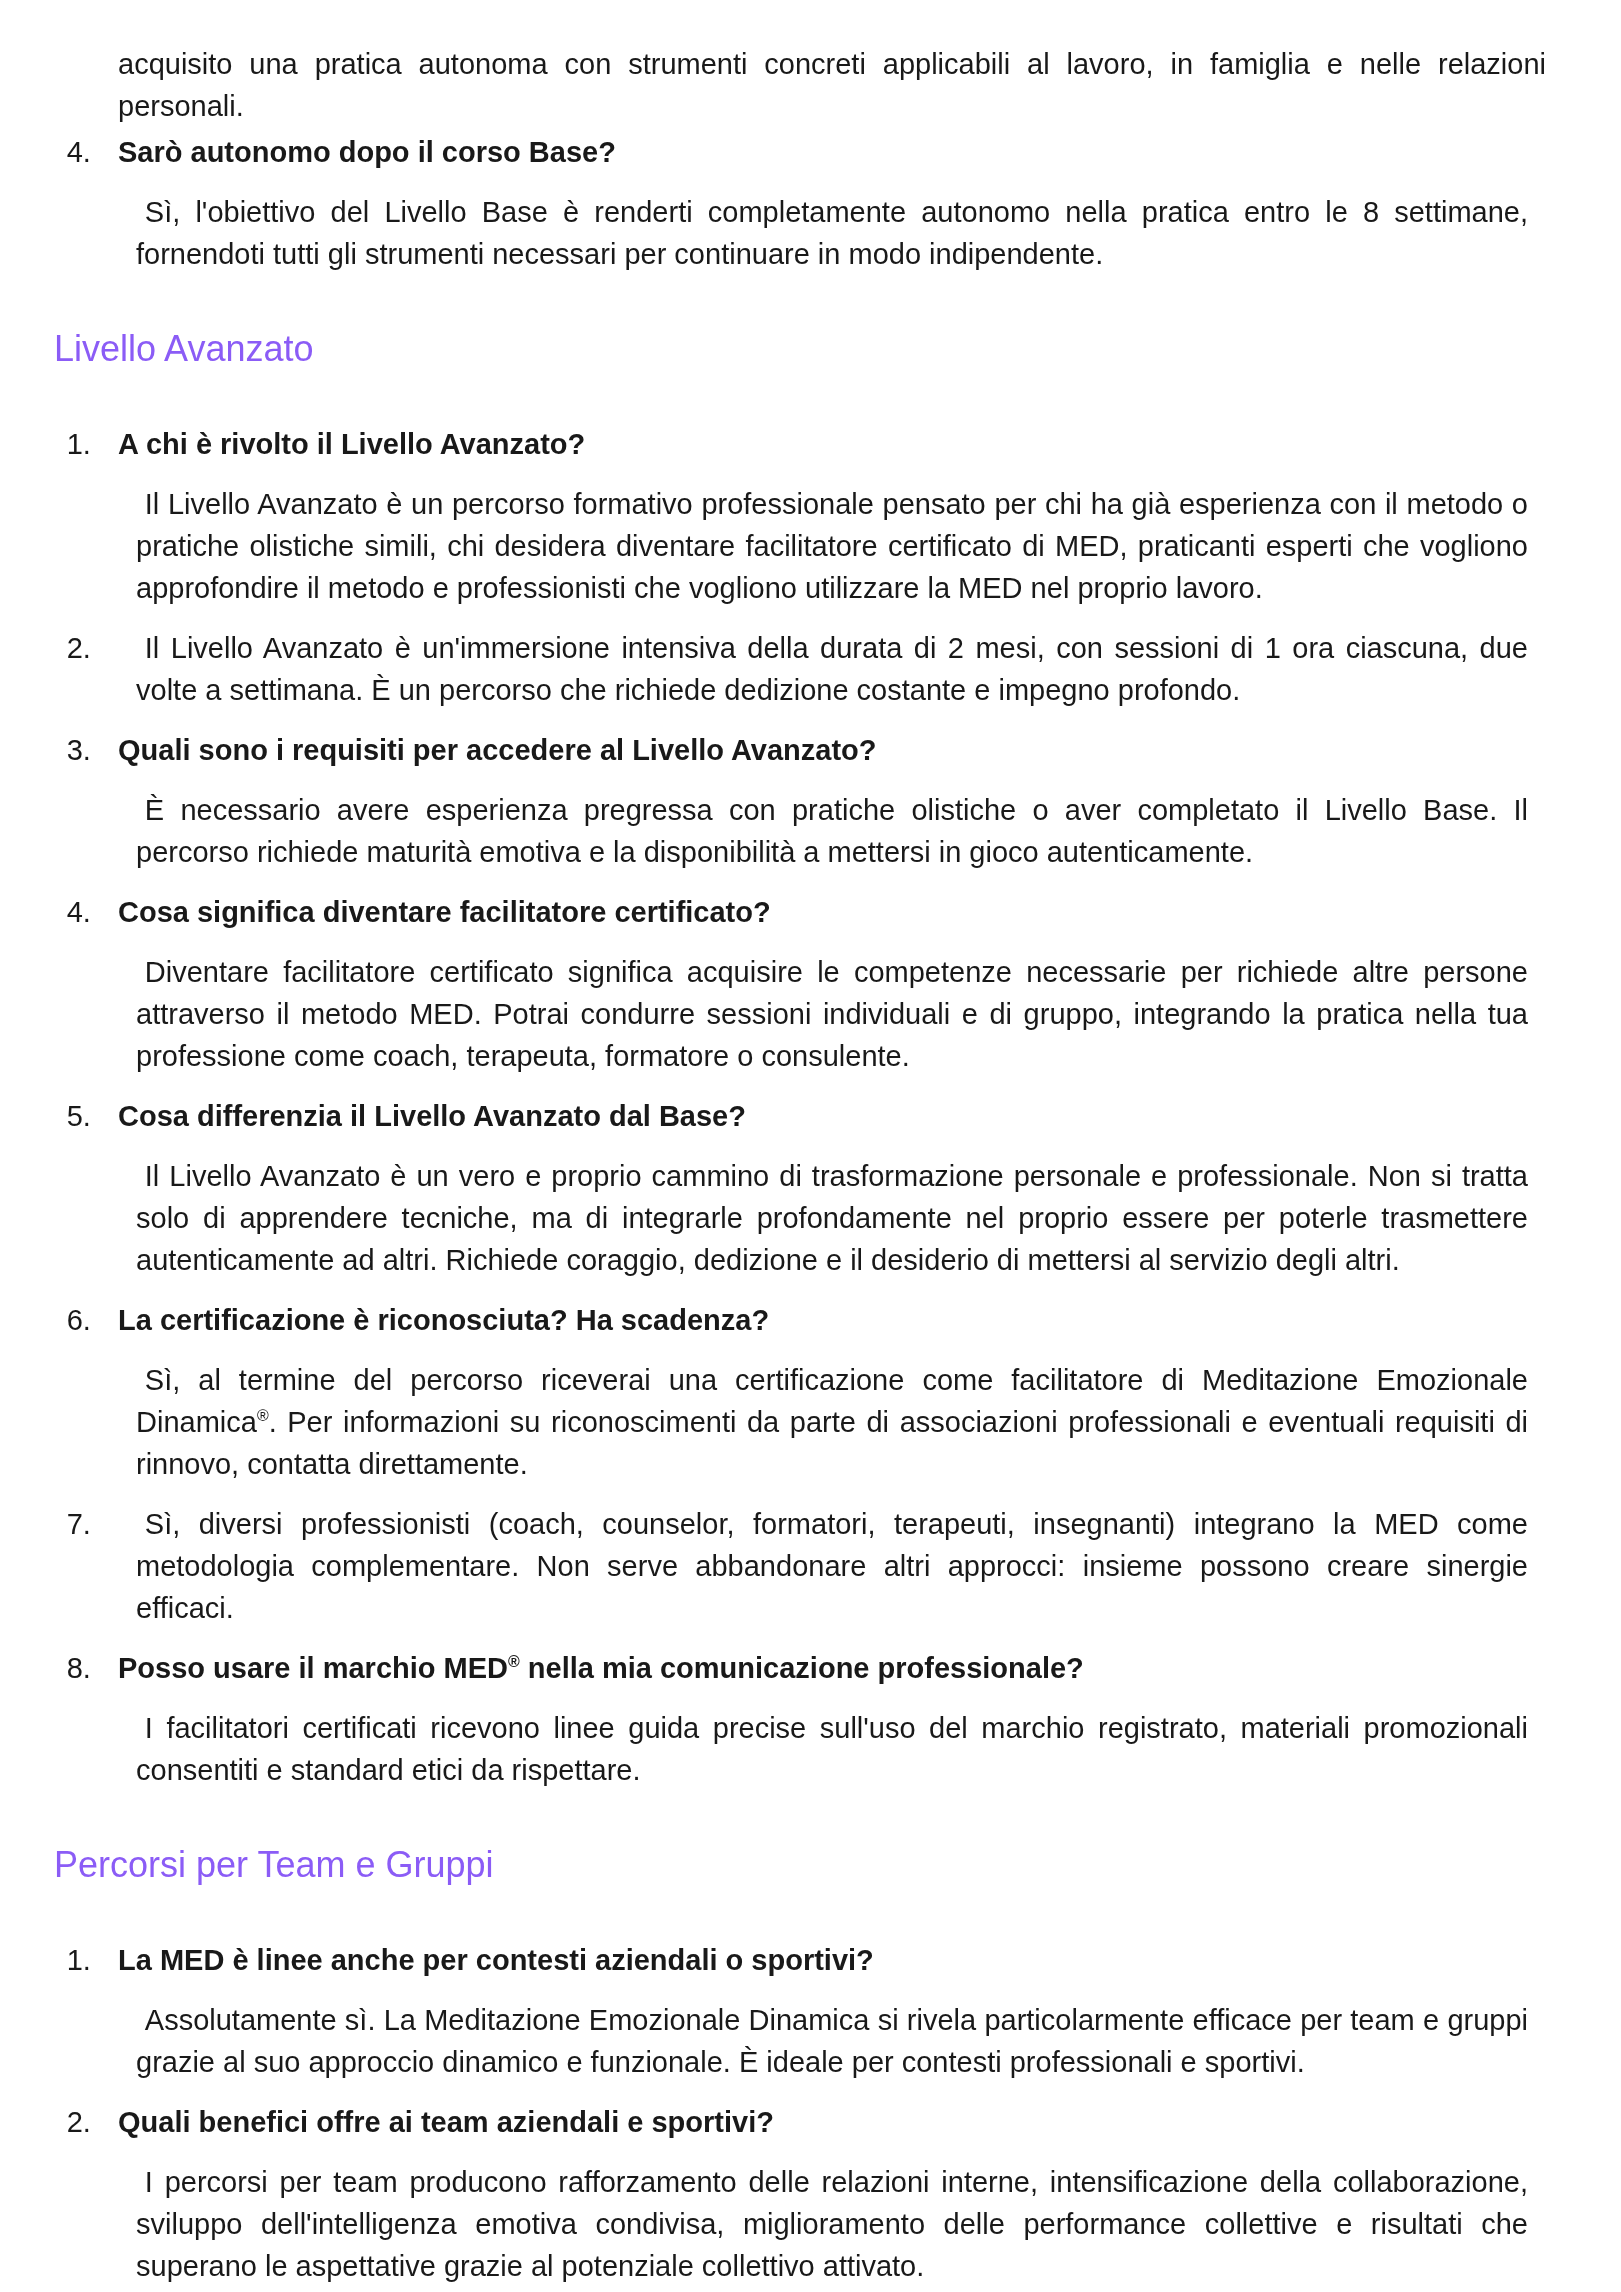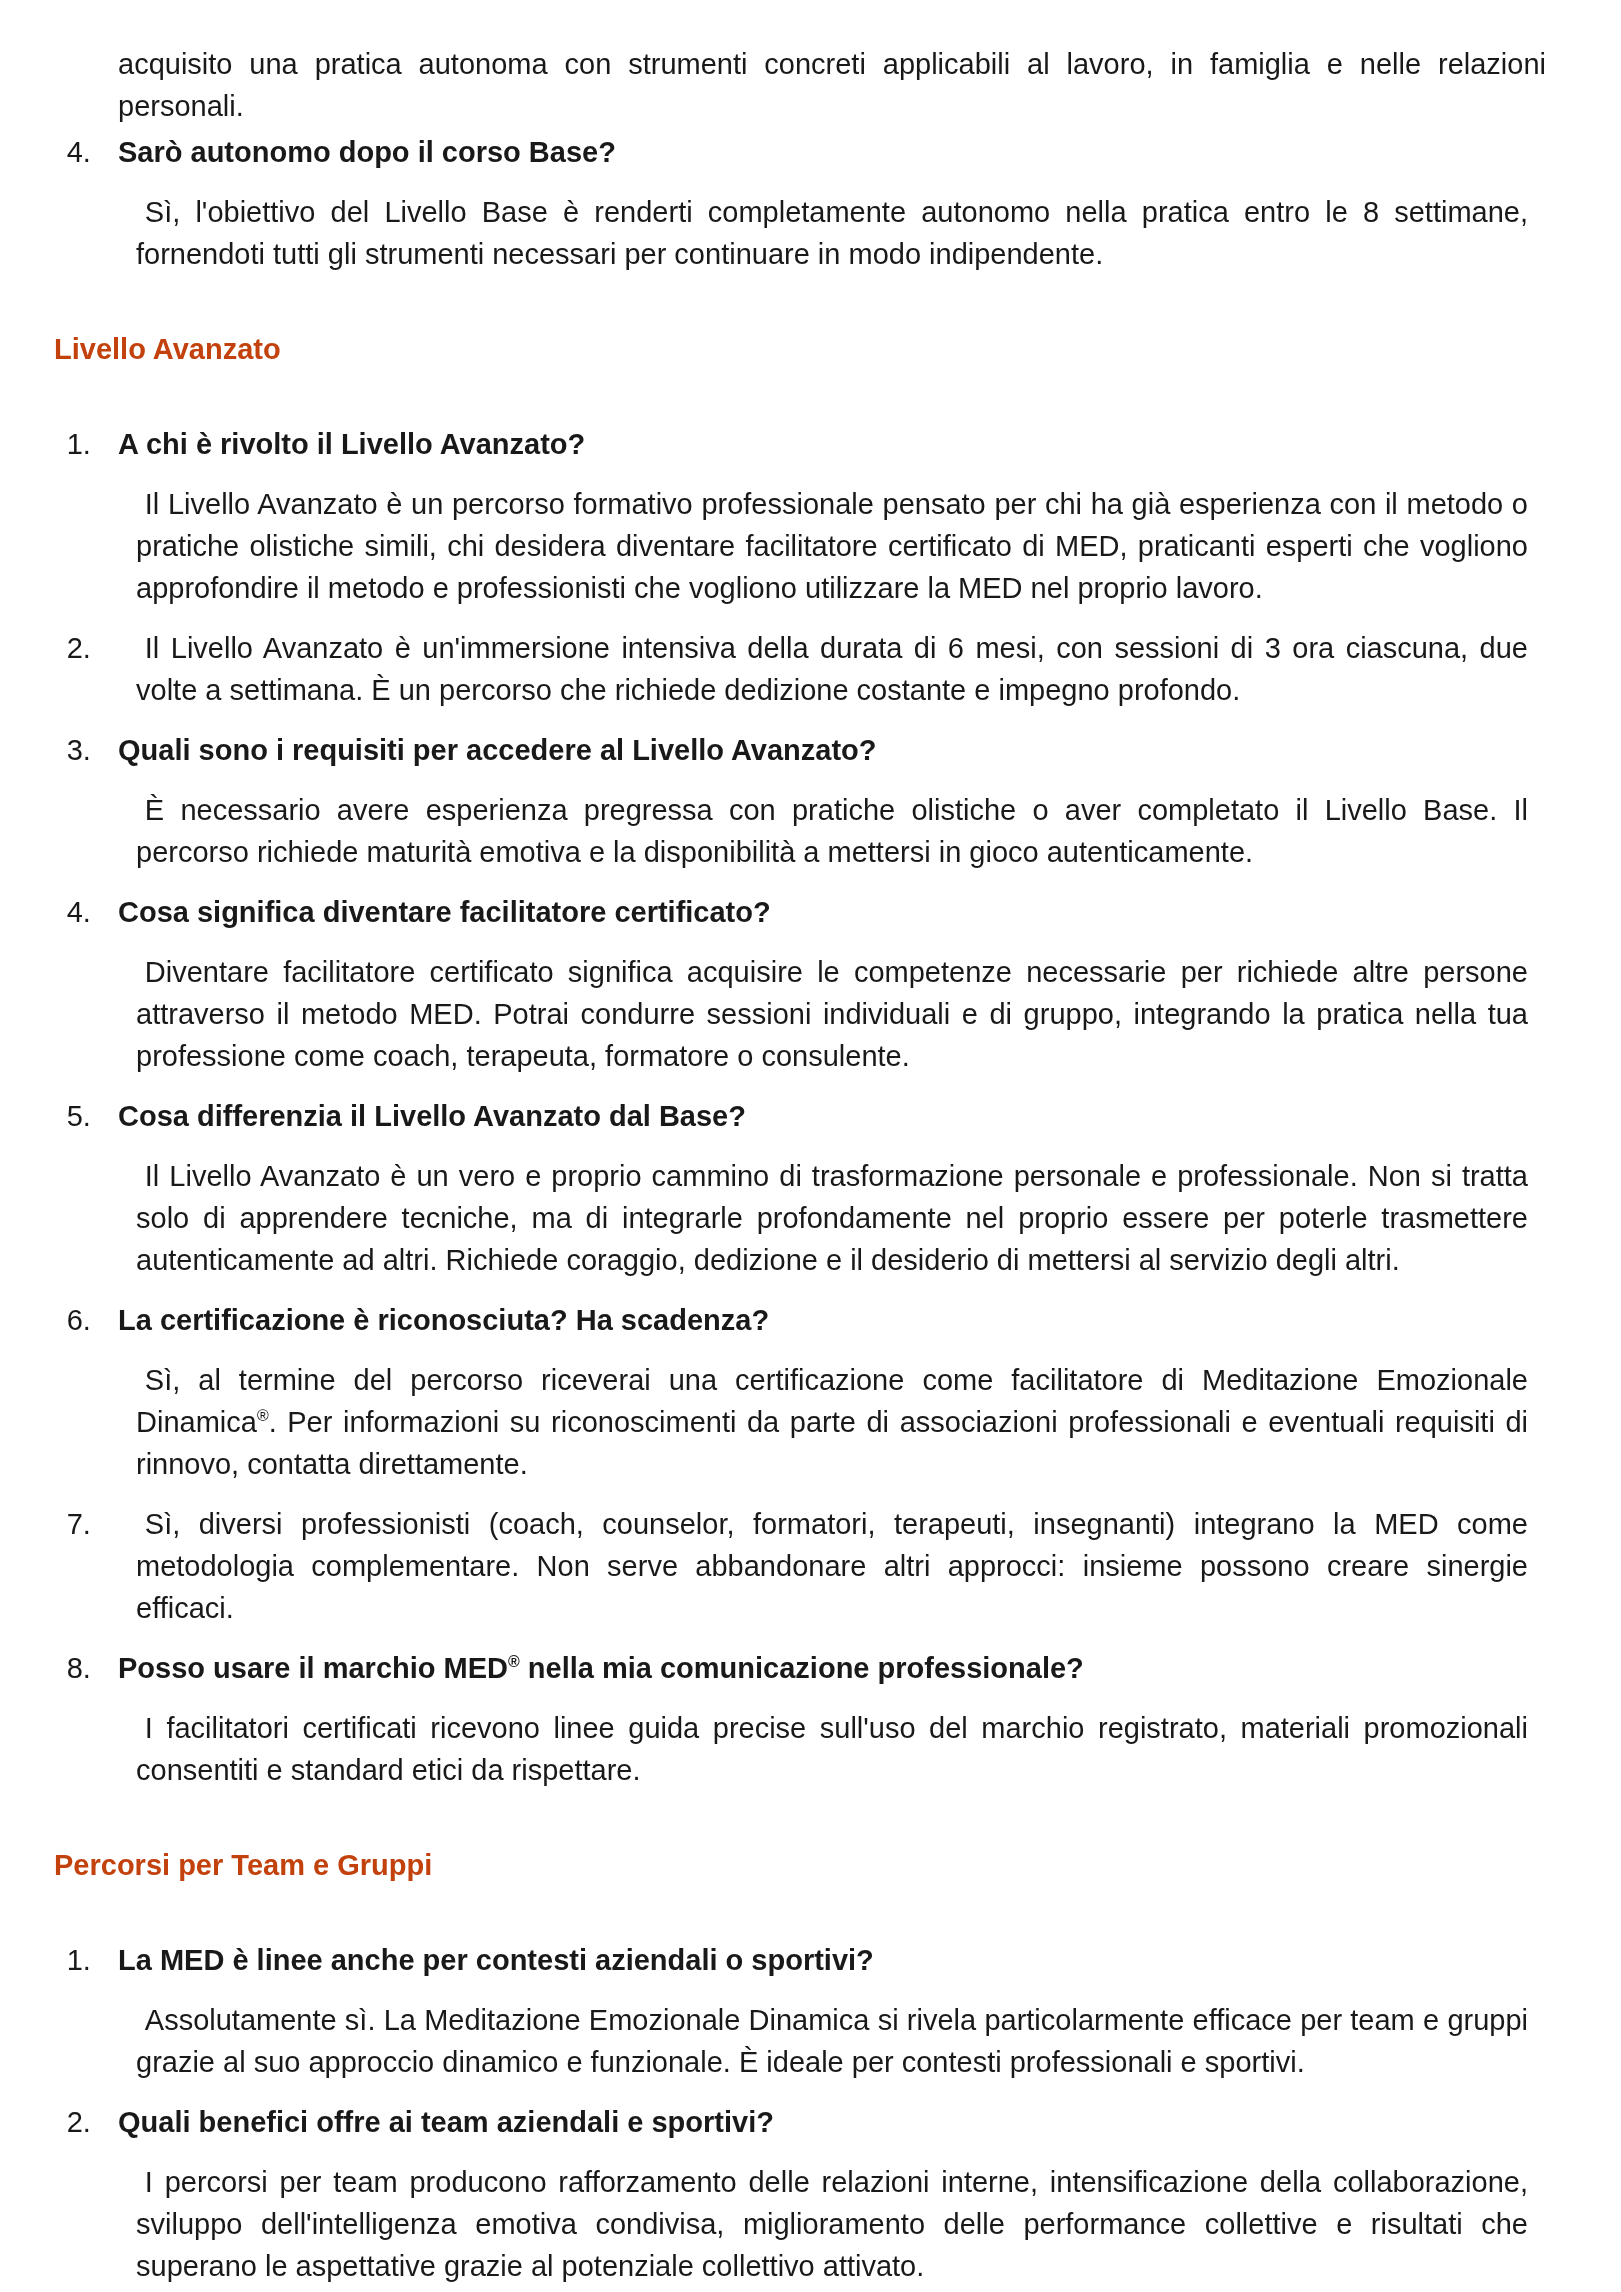--- a/index.html
+++ b/index.html
@@ -34,24 +34,24 @@
     top: 0;
     font-weight: normal;
   }
   .faq-q { font-weight: bold; }
   .faq-a {
     margin: 18px;
     text-align: justify;
     text-indent: 8.8px;
   }
   .section-heading {
-    font-size: 29px;
+    font-size: 36px;
     line-height: 42px;
-    font-weight: bold;
-    color: #c2410c;
+    font-weight: normal;
+    color: #8b5cf6;
     margin: 53px 0 53px 0;
   }
   .sup {
     font-size: 0.55em;
     vertical-align: super;
     line-height: 0;
   }
 </style>
 </head>
 <body>
@@ -79,21 +79,21 @@
         <span class="num">1.</span>
         <span>A chi è rivolto il Livello Avanzato?</span>
       </div>
       <p class="faq-a">Il Livello Avanzato è un percorso formativo professionale pensato per chi ha già esperienza con il metodo o pratiche olistiche simili, chi desidera diventare facilitatore certificato di MED, praticanti esperti che vogliono approfondire il metodo e professionisti che vogliono utilizzare la MED nel proprio lavoro.</p>
     </div>
 
     <div class="faq-item">
       <div class="faq-q">
         <span class="num">2.</span>
       </div>
-      <p class="faq-a">Il Livello Avanzato è un'immersione intensiva della durata di 6 mesi, con sessioni di 3 ora ciascuna, due volte a settimana. È un percorso che richiede dedizione costante e impegno profondo.</p>
+      <p class="faq-a">Il Livello Avanzato è un'immersione intensiva della durata di 2 mesi, con sessioni di 1 ora ciascuna, due volte a settimana. È un percorso che richiede dedizione costante e impegno profondo.</p>
     </div>
 
     <div class="faq-item">
       <div class="faq-q">
         <span class="num">3.</span>
         <span>Quali sono i requisiti per accedere al Livello Avanzato?</span>
       </div>
       <p class="faq-a">È necessario avere esperienza pregressa con pratiche olistiche o aver completato il Livello Base. Il percorso richiede maturità emotiva e la disponibilità a mettersi in gioco autenticamente.</p>
     </div>
 

